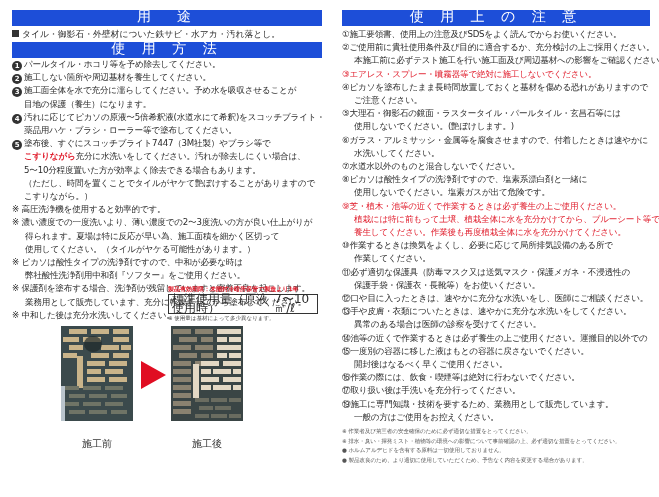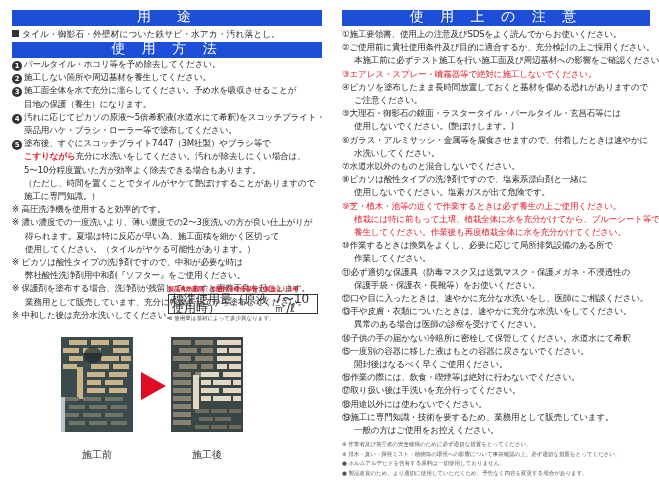--- a/index.html
+++ b/index.html
@@ -19,21 +19,21 @@
   .num { display:inline-block; width:10px; height:10px; border-radius:50%;
          background:#333; color:#fff; font-size:7px; line-height:10px;
          text-align:center; vertical-align:-1px; margin-right:2px; font-weight:bold; }
   .purpose { font-size:8.8px; line-height:14px; margin:1px 0 1px 0; }
   .sq { display:inline-block; width:7px; height:7px; background:#333; margin-right:3px; vertical-align:0px; }
   .spec { position:absolute; left:168px; top:285px; width:150px; }
   .spec-warn { color:#e01b2a; font-size:6px; line-height:8px; white-space:nowrap; font-weight:bold; }
   .spec-box { border:1px solid #333; font-size:12px; line-height:9px; padding:0 3px;
               display:flex; justify-content:space-between; margin-top:1px; }
   .spec-note { font-size:5.5px; line-height:9px; white-space:nowrap; color:#444; }
-  .photos { position:absolute; left:61px; top:337px; width:190px; height:130px; }
+  .photos { position:absolute; left:61px; top:326px; width:190px; height:130px; }
   .photo { position:absolute; top:0; width:72px; height:95px; overflow:hidden; border:0; }
   .photo-before { left:0; }
   .photo-after { left:110px; }
   .bricks { position:absolute; inset:0; }
   .arrow { position:absolute; left:80px; top:35px; width:0; height:0;
            border-top:14px solid transparent; border-bottom:14px solid transparent;
            border-left:25px solid #e00d22; }
   .cap { position:absolute; top:111px; width:72px; text-align:center; font-size:10px; color:#333; }
   .cap-before { left:0; }
   .cap-after { left:110px; }
@@ -53,21 +53,21 @@
     <div class="line"><span class="num">1</span><span>パールタイル・ホコリ等を予め除去してください。</span></div>
     <div class="line"><span class="num">2</span><span>施工しない箇所や周辺基材を養生してください。</span></div>
     <div class="line"><span class="num">3</span><span>施工面全体を水で充分に濡らしてください。予め水を吸収させることが</span></div>
     <div class="line indent">目地の保護（養生）になります。</div>
     <div class="line"><span class="num">4</span><span>汚れに応じてピカソの原液〜5倍希釈液(水道水にて希釈)をスコッチブライト・</span></div>
     <div class="line indent">薬品用ハケ・ブラシ・ローラー等で塗布してください。</div>
     <div class="line"><span class="num">5</span><span>塗布後、すぐにスコッチブライト7447（3M社製）やブラシ等で</span></div>
     <div class="line indent"><span class="bold-red">こすりながら</span><span>充分に水洗いをしてください。汚れが除去しにくい場合は、</span></div>
     <div class="line indent">5〜10分程度置いた方が効率よく除去できる場合もあります。</div>
     <div class="line indent">（ただし、時間を置くことでタイルがヤケて艶ぼけすることがありますので</div>
-    <div class="line indent">施工に専門知識。）</div>
+    <div class="line indent">こすりながら。）</div>
   </div>
 
   <div>
     <div class="line"><span>※</span> <span>高圧洗浄機を使用すると効率的です。</span></div>
     <div class="line"><span>※</span> <span>濃い濃度での一度洗いより、薄い濃度での2〜3度洗いの方が良い仕上がりが</span></div>
     <div class="line indent2">得られます。夏場は特に反応が早い為、施工面積を細かく区切って</div>
     <div class="line indent2">使用してください。（タイルがヤケる可能性があります。）</div>
     <div class="line"><span>※</span> <span>ピカソは酸性タイプの洗浄剤ですので、中和が必要な時は</span></div>
     <div class="line indent2">弊社酸性洗浄剤用中和剤『ソフター』をご使用ください。</div>
     <div class="line"><span>※</span> <span>保護剤を塗布する場合、洗浄剤が残留していますと密着不良を起こします。</span></div>
@@ -217,28 +217,27 @@
     <div class="line indent">作業してください。</div>
 
     <div class="line"><span>⑪</span><span>必ず適切な保護具（防毒マスク又は送気マスク・保護メガネ・不浸透性の</span></div>
     <div class="line indent">保護手袋・保護衣・長靴等）をお使いください。</div>
 
     <div class="line"><span>⑫</span><span>口や目に入ったときは、速やかに充分な水洗いをし、医師にご相談ください。</span></div>
 
     <div class="line"><span>⑬</span><span>手や皮膚・衣類についたときは、速やかに充分な水洗いをしてください。</span></div>
     <div class="line indent">異常のある場合は医師の診察を受けてください。</div>
 
-    <div class="line"><span>⑭</span><span>子供の手の届かない冷暗所に密栓して保管してください。水道水にて希釈</span></div>
+    <div class="line"><span>⑭</span><span>池等の近くで作業するときは必ず養生の上ご使用ください。運搬目的以外での</span></div>
 
     <div class="line"><span>⑮</span><span>一度別の容器に移した液はもとの容器に戻さないでください。</span></div>
     <div class="line indent">開封後はなるべく早くご使用ください。</div>
 
     <div class="line"><span>⑯</span><span>作業の際には、飲食・喫煙等は絶対に行わないでください。</span></div>
     <div class="line"><span>⑰</span><span>取り扱い後は手洗いを充分行ってください。</span></div>
-    <div class="line"><span>⑱</span><span>用途以外には使わないでください。</span></div>
 
     <div class="line"><span>⑲</span><span>施工に専門知識・技術を要するため、業務用として販売しています。</span></div>
     <div class="line indent">一般の方はご使用をお控えください。</div>
   </div>
 
   <div style="margin-top:3px;">
     <div class="footnote"><span>※</span> <span>作業者及び第三者の安全確保のために必ず適切な措置をとってください。</span></div>
     <div class="footnote"><span>※</span> <span>排水・臭い・揮発ミスト・植物等の環境への影響について事前確認の上、必ず適切な措置をとってください。</span></div>
     <div class="footnote"><span>●</span> <span>ホルムアルデヒドを含有する原料は一切使用しておりません。</span></div>
     <div class="footnote"><span>●</span> <span>製品改良のため、より適切に使用していただくため、予告なく内容を変更する場合があります。</span></div>

